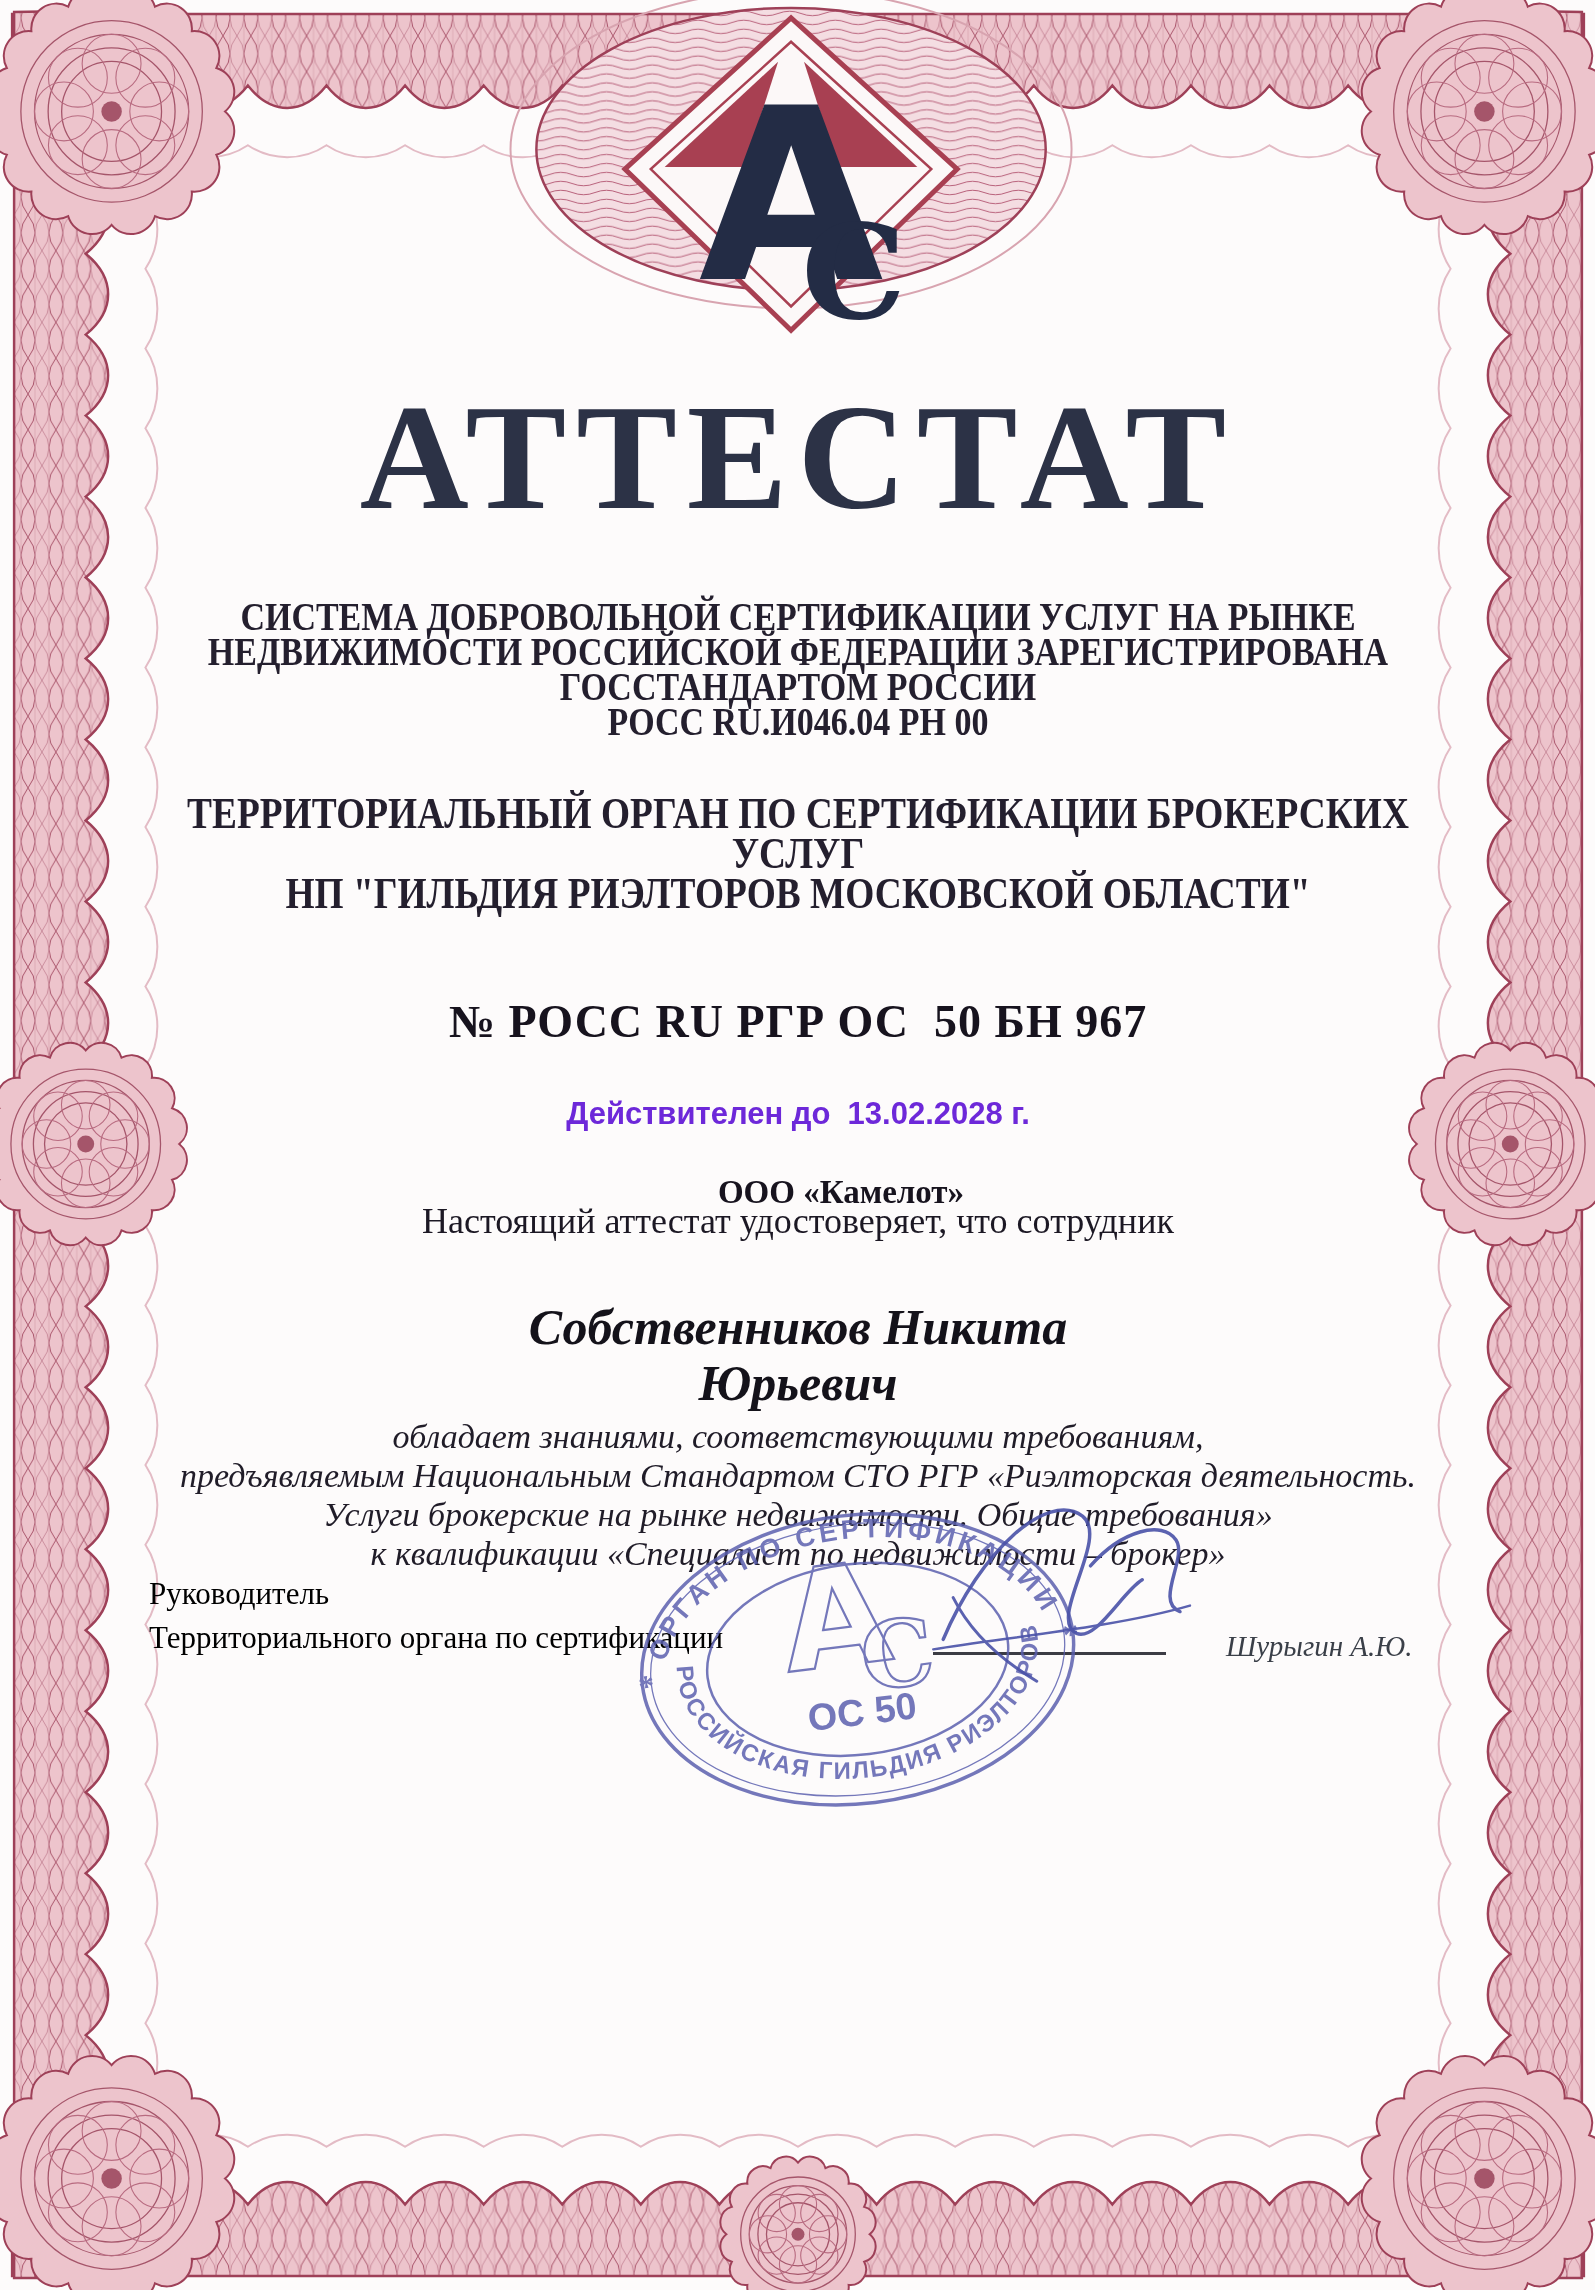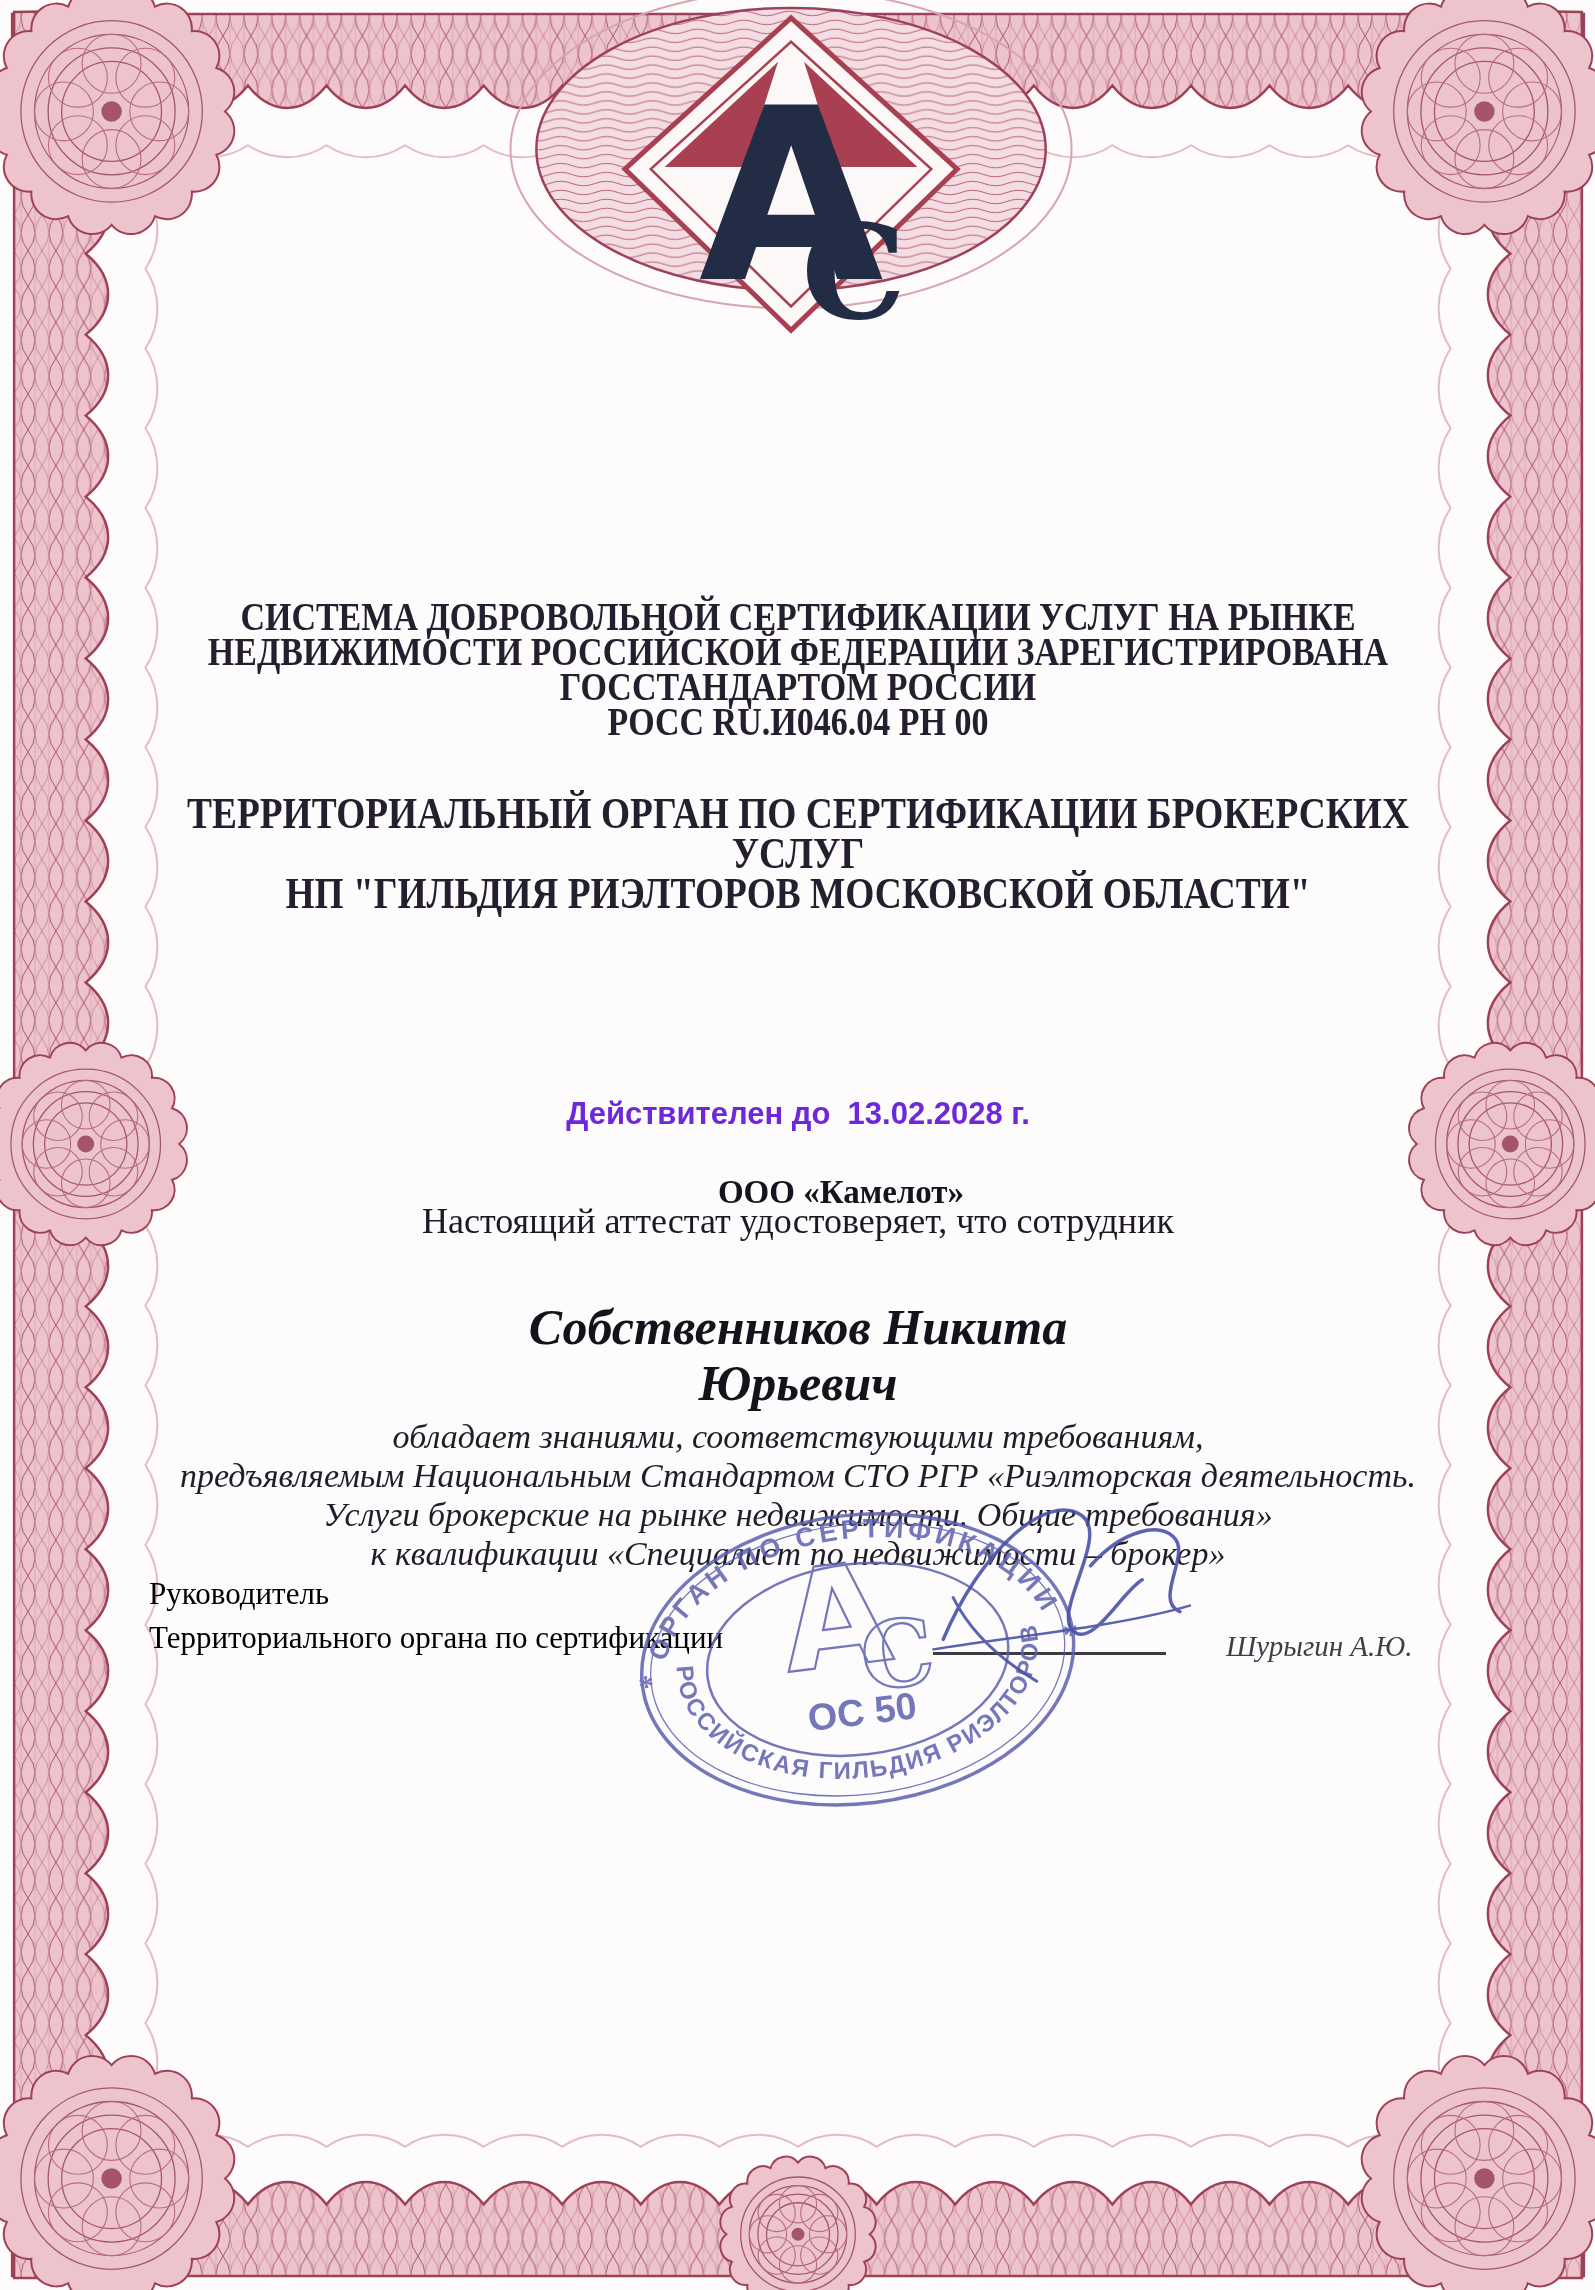--- a/index.html
+++ b/index.html
@@ -174,34 +174,36 @@
     <g>
       <polygon points="795,18 962,170 795,332 628,170" fill="#fcf8f8" stroke="#a84052" stroke-width="5"></polygon>
       <polygon points="795,42 936,170 795,308 654,170" fill="none" stroke="#a84052" stroke-width="2.5"></polygon>
       <polygon points="782,62 668,168 748,168" fill="#a84052"></polygon>
       <polygon points="808,62 922,168 842,168" fill="#a84052"></polygon>
       <text x="795" y="280" font-size="240" font-weight="bold" font-family="DejaVu Sans, sans-serif" fill="#232c45" text-anchor="middle">А</text>
       <text x="858" y="320" font-size="132" font-weight="bold" font-family="DejaVu Serif, serif" fill="#232c45" text-anchor="middle">С</text>
     </g>
   </svg>
 
+  <div class="txt title">АТТЕСТАТ</div>
 
   <div class="txt reg">
     <span class="line">СИСТЕМА ДОБРОВОЛЬНОЙ СЕРТИФИКАЦИИ УСЛУГ НА РЫНКЕ</span>
     <span class="line">НЕДВИЖИМОСТИ РОССИЙСКОЙ ФЕДЕРАЦИИ ЗАРЕГИСТРИРОВАНА</span>
     <span class="line">ГОССТАНДАРТОМ РОССИИ</span>
     <span class="line">РОСС RU.И046.04 РН 00</span>
   </div>
 
   <div class="txt org">
     <span class="line">ТЕРРИТОРИАЛЬНЫЙ ОРГАН ПО СЕРТИФИКАЦИИ БРОКЕРСКИХ</span>
     <span class="line">УСЛУГ</span>
     <span class="line">НП "ГИЛЬДИЯ РИЭЛТОРОВ МОСКОВСКОЙ ОБЛАСТИ"</span>
   </div>
 
+  <div class="txt num">№ РОСС RU РГР ОС  50 БН 967</div>
   <div class="txt valid">Действителен до  13.02.2028 г.</div>
 
   <div class="txt statement">Настоящий аттестат удостоверяет, что сотрудник</div>
   <div class="txt company">ООО «Камелот»</div>
 
   <div class="txt name">
     <span class="line">Собственников Никита</span>
     <span class="line">Юрьевич</span>
   </div>
 

